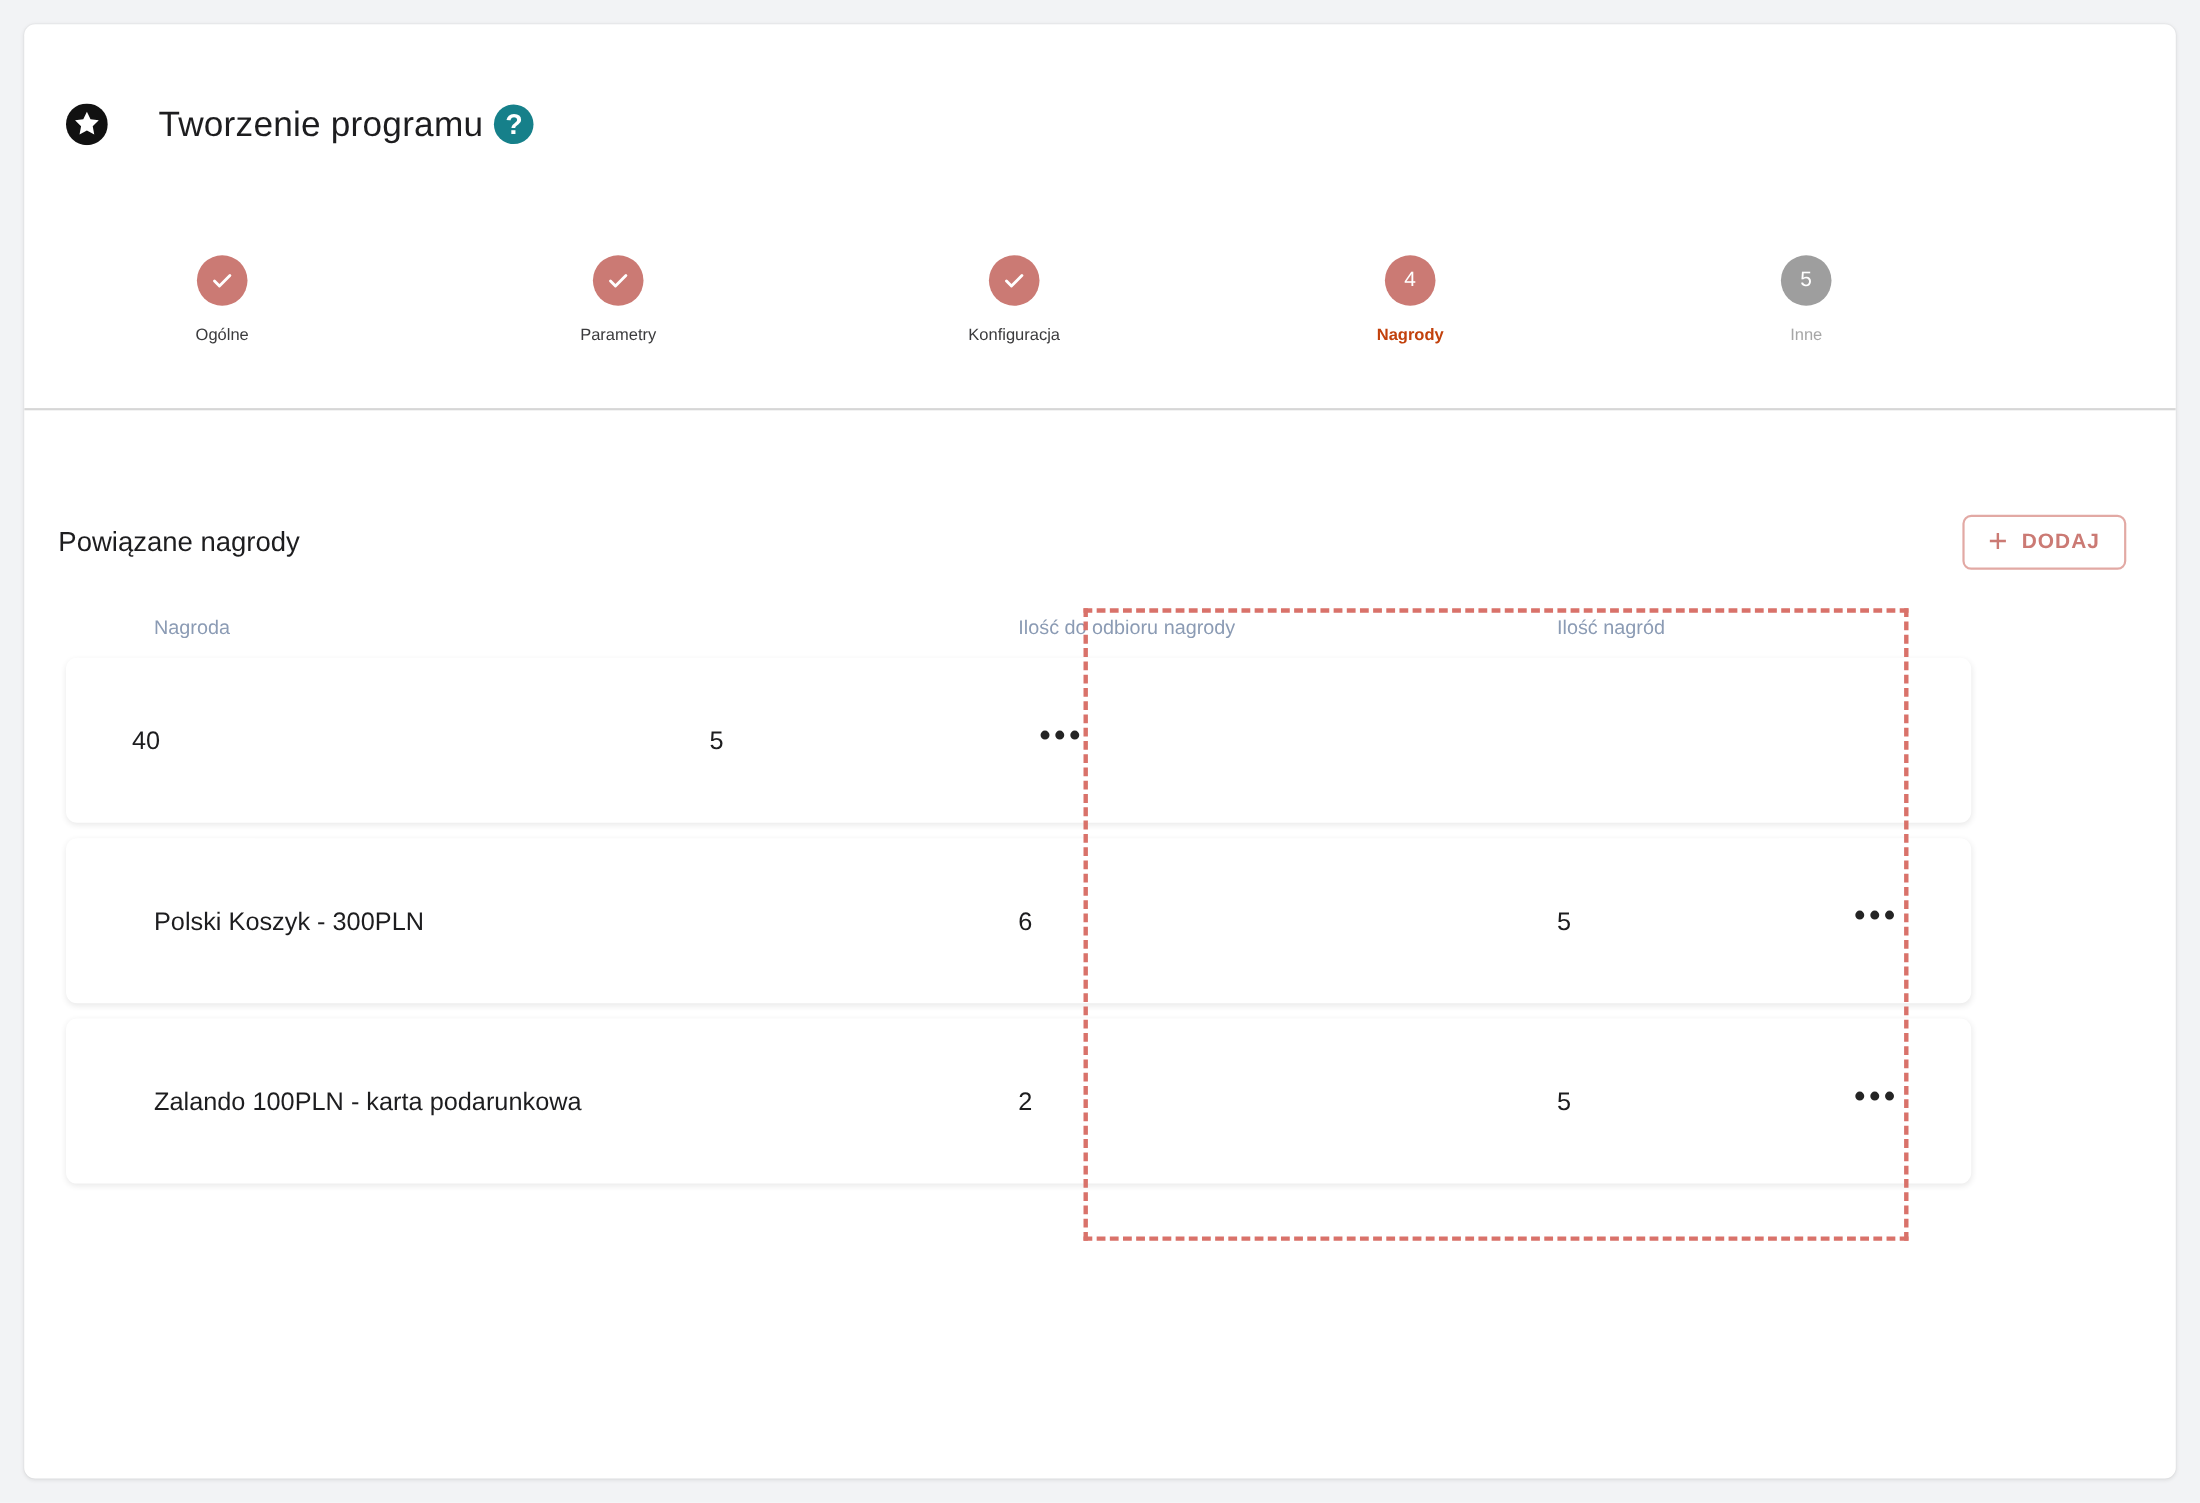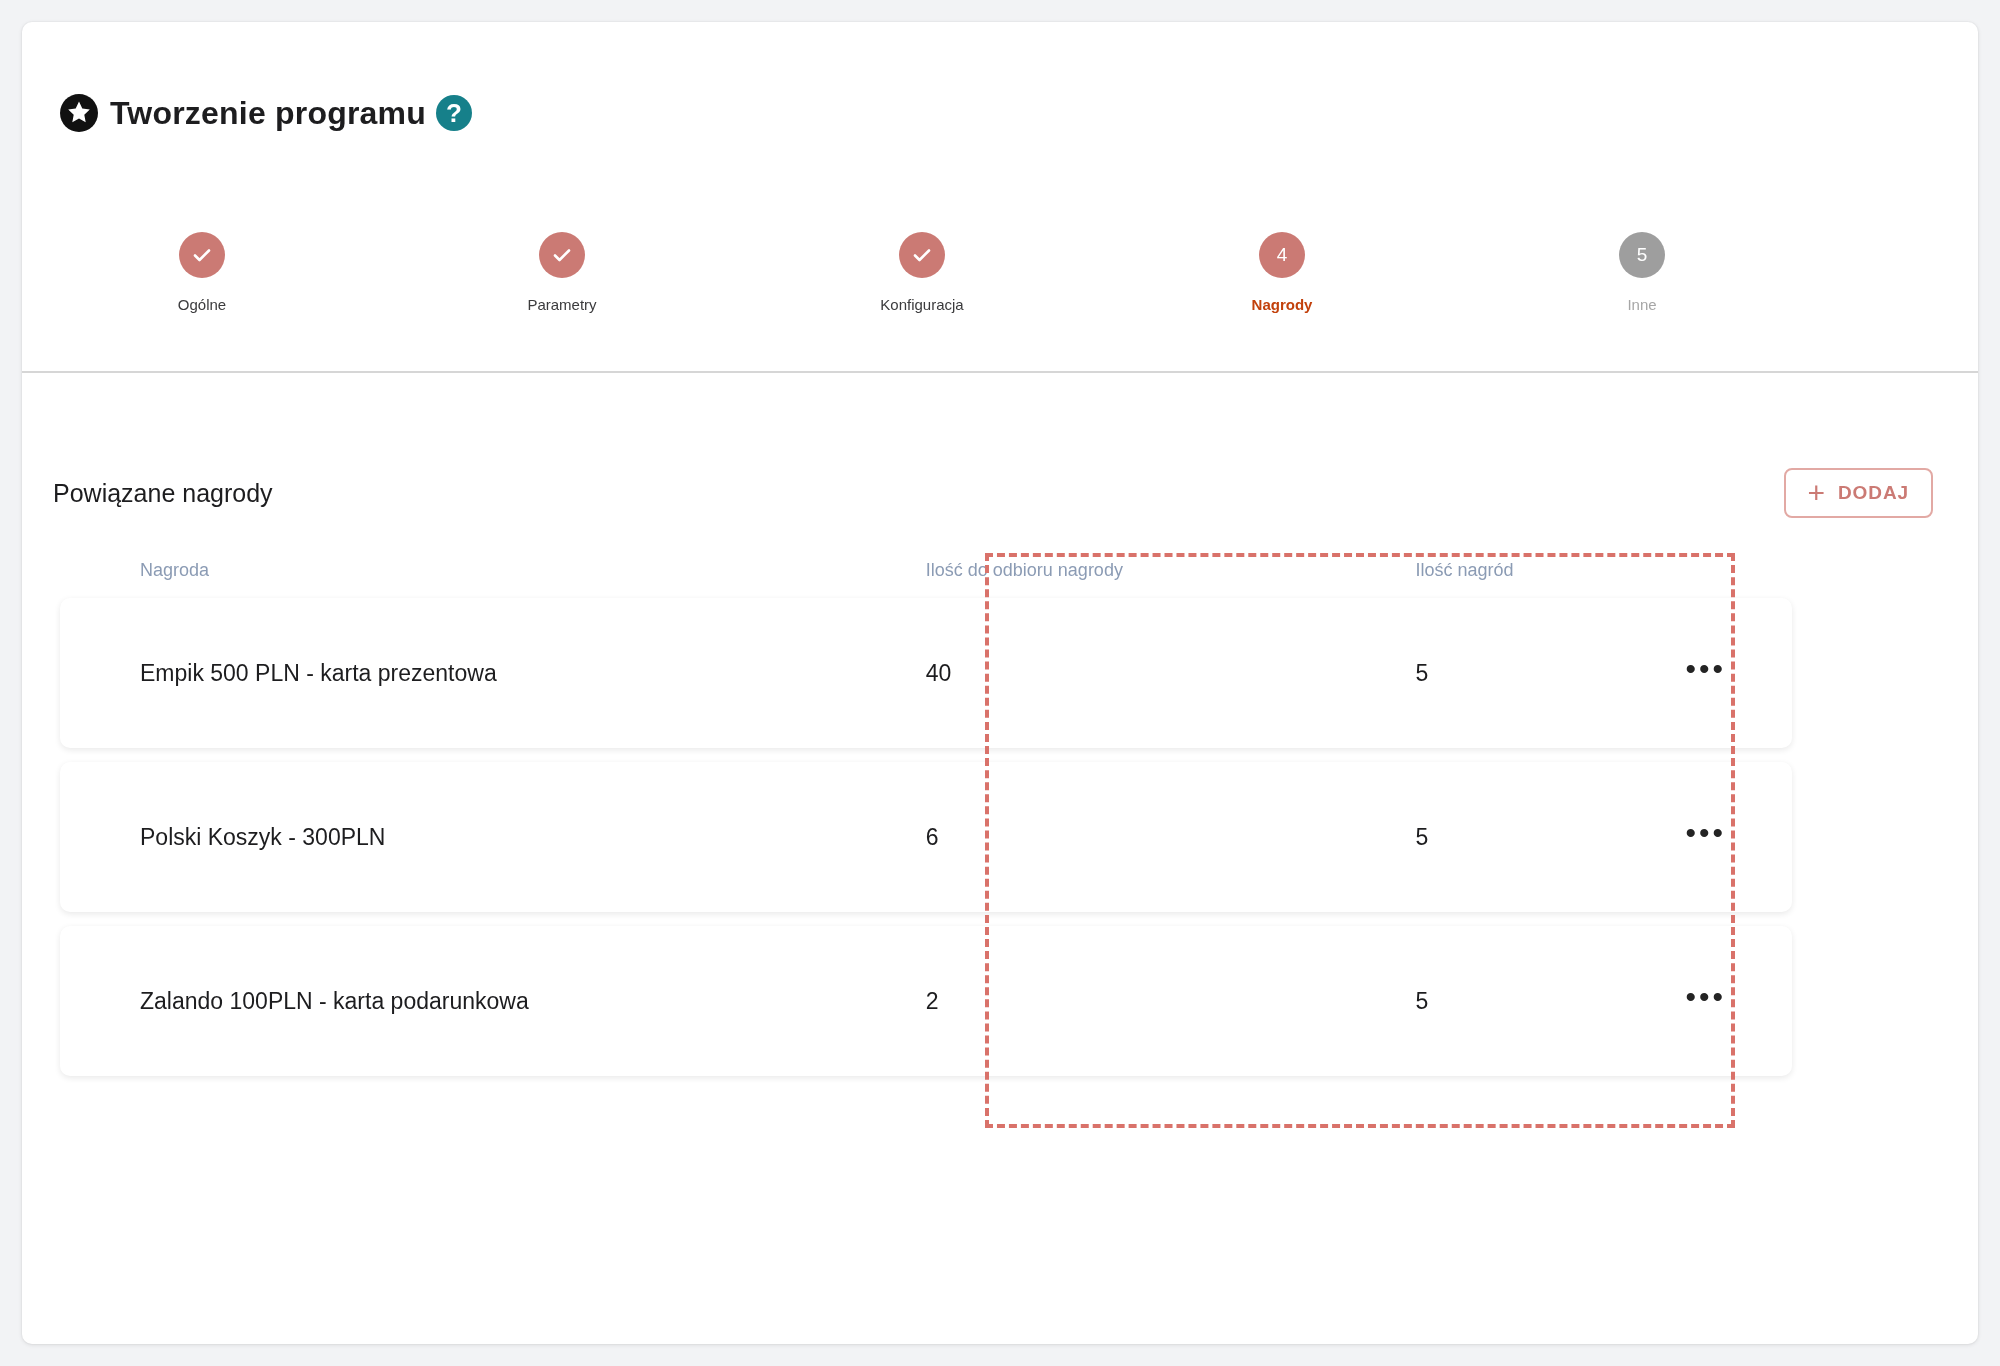--- a/index.html
+++ b/index.html
@@ -22,22 +22,23 @@
   }
 
   
   .card-header { position: relative; height: 350px; }
   .title-row {
     position: absolute; left: 38px; top: 72px;
     display: flex; align-items: center; gap: 12px;
   }
   .star-icon { width: 38px; height: 38px; display: block; flex: 0 0 auto; }
   .title-text {
-    font-size: 32px; color: #1d1d1f; font-weight: 700; letter-spacing: .2px;
+    font-size: 32px; color: #1d1d1f; font-weight: 400; letter-spacing: .2px;
     white-space: nowrap;
+    margin-left: 34px;
   }
   .help-badge {
     width: 36px; height: 36px; border-radius: 50%;
     background: #16808a; color: #fff;
     display: flex; align-items: center; justify-content: center;
     font-size: 26px; font-weight: 700; line-height: 1; margin-left: -2px;
     font-family: "Liberation Sans", sans-serif;
   }
 
   
@@ -198,21 +199,20 @@
       <div class="table">
 
         <div class="t-head">
           <div class="col-name th">Nagroda</div>
           <div class="col-qty th">Ilość do odbioru nagrody</div>
           <div class="col-rew th">Ilość nagród</div>
           <div class="col-menu th"></div>
         </div>
 
         <div class="row">
-          <div class="col-name cell">Empik 500 PLN - karta prezentowa</div>
           <div class="col-qty cell">40</div>
           <div class="col-rew cell">5</div>
           <div class="col-menu"><span class="dots">•••</span></div>
         </div>
 
         <div class="row">
           <div class="col-name cell">Polski Koszyk - 300PLN</div>
           <div class="col-qty cell">6</div>
           <div class="col-rew cell">5</div>
           <div class="col-menu"><span class="dots">•••</span></div>

